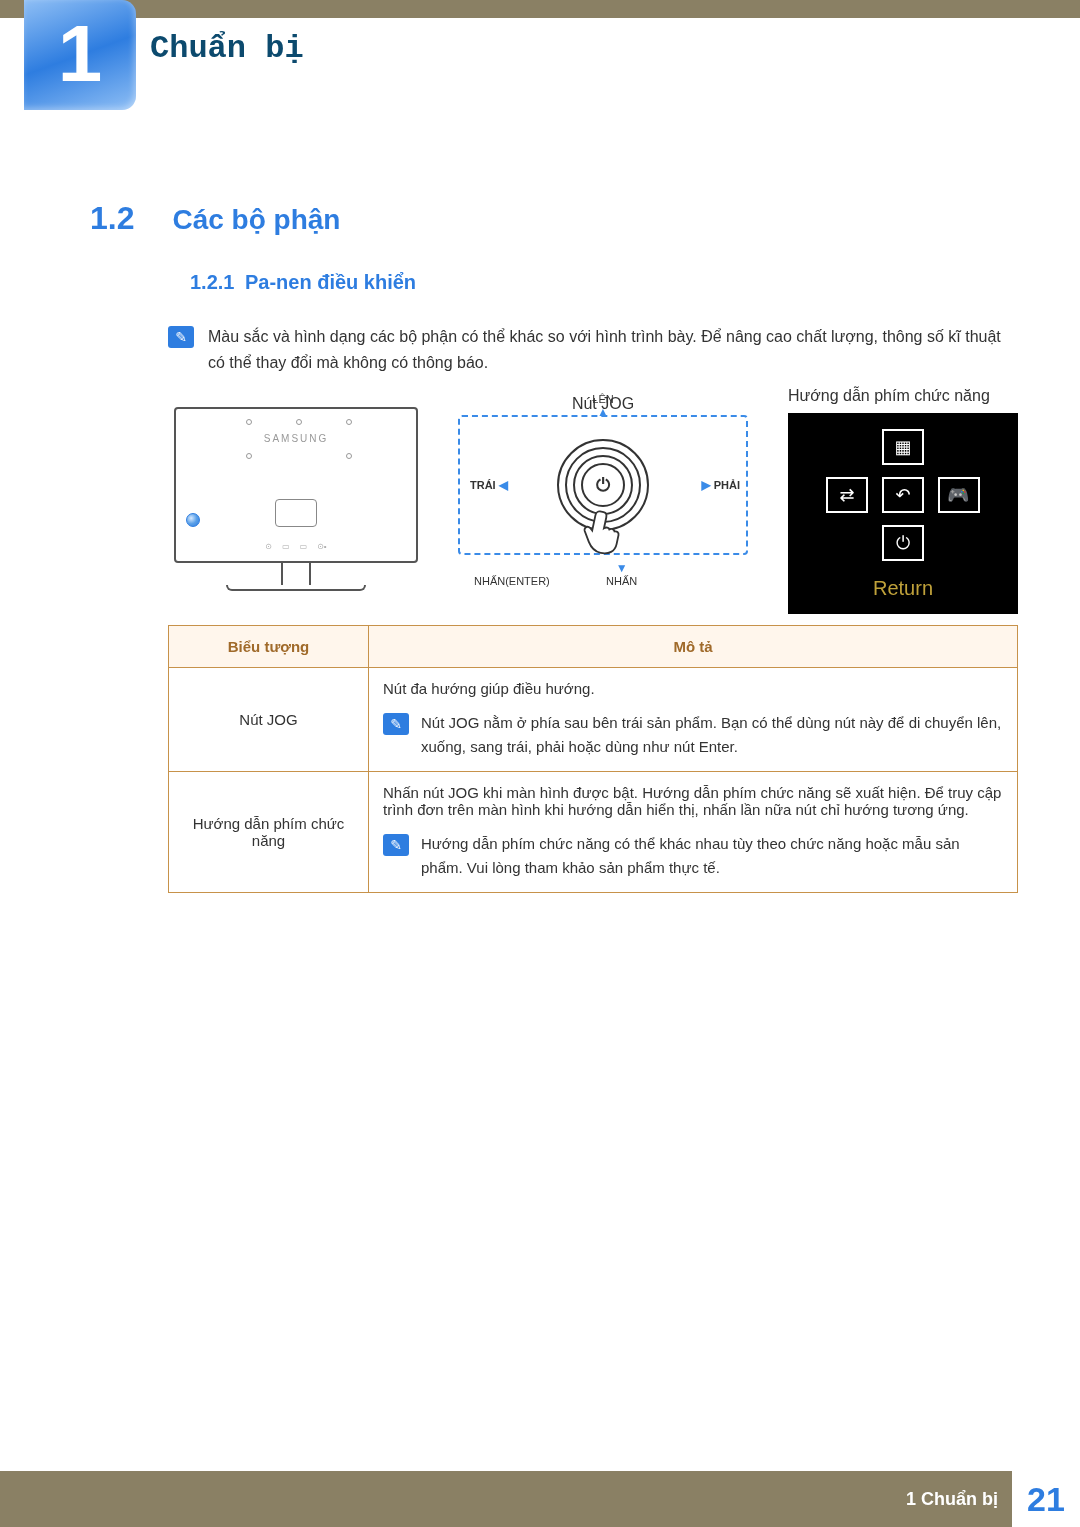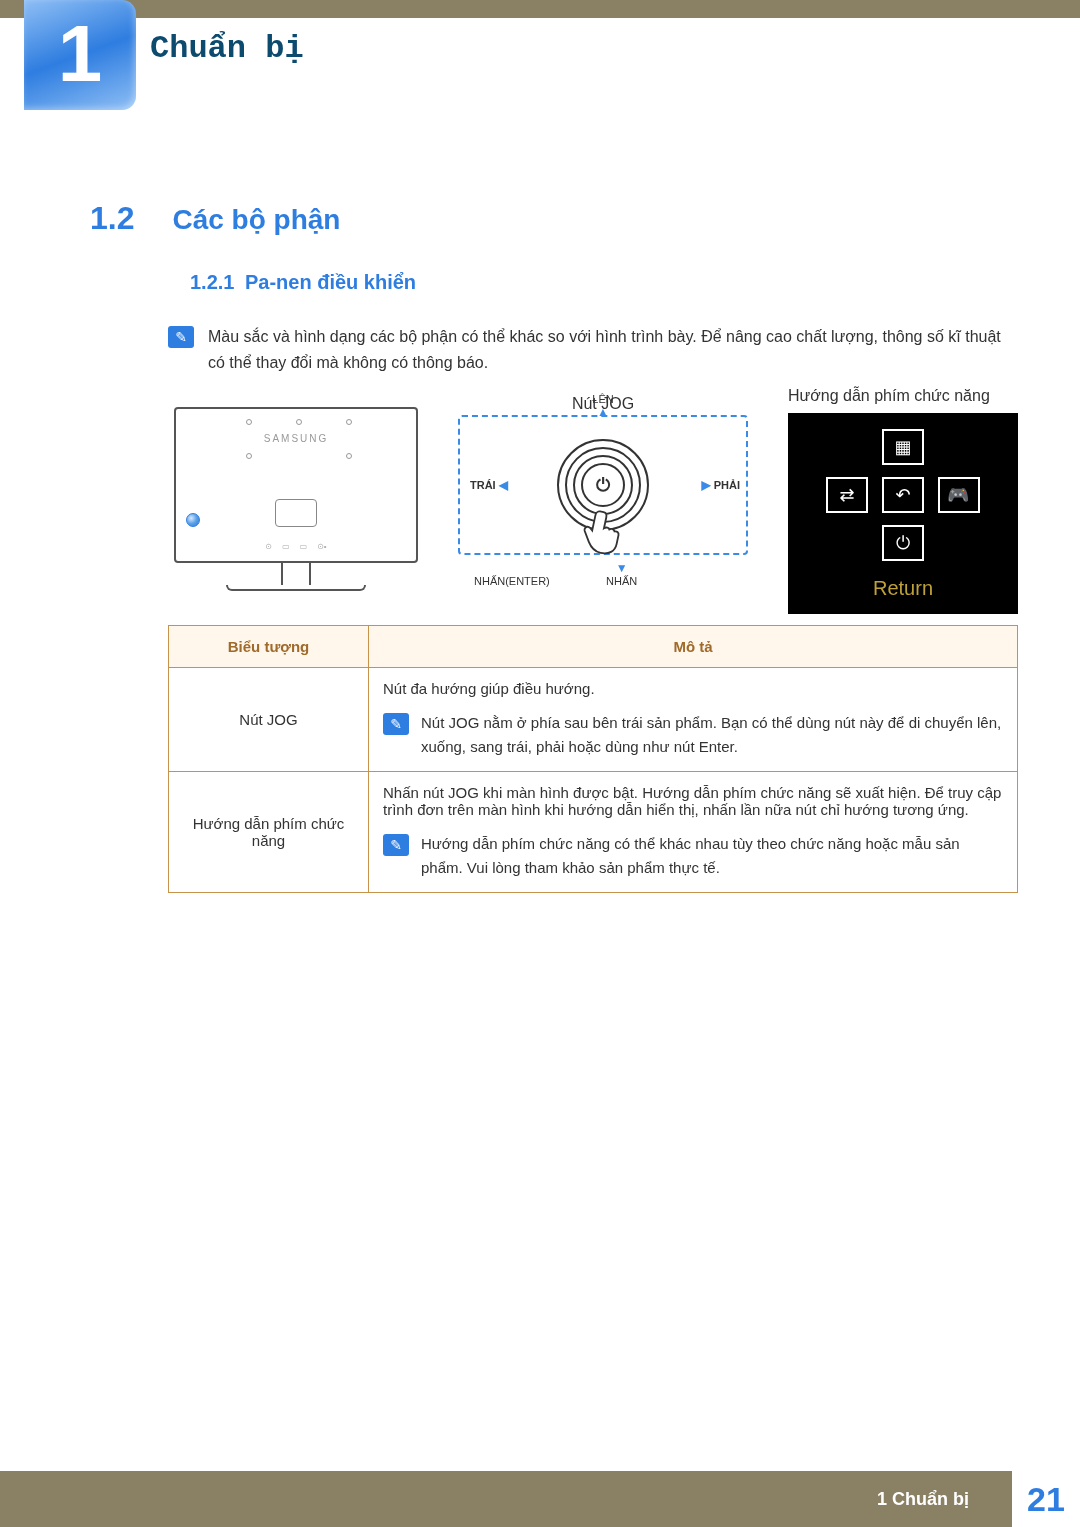--- a/index.html
+++ b/index.html
@@ -75,21 +75,21 @@
   table.spec th, table.spec td { border:1px solid #c7924a; padding:12px 14px; font-size:15px; vertical-align:middle; }
   table.spec th { background:#fff6ec; color:#a06a2a; font-weight:bold; text-align:center; }
   table.spec td.icon-col { width:200px; text-align:center; }
   .cell-note { display:flex; margin-top:14px; }
   .cell-note .note-icon{ margin-top:2px;}
   .cell-note .nt { margin-left:12px; font-size:15px; line-height:1.6;}
 
   
   .footer { position:absolute; bottom:0; left:0; right:0; height:56px; background:#8a8064; display:flex; align-items:center; justify-content:flex-end; padding-right:0; }
   .footer-label { color:#fff; font-size:18px; font-weight:bold; margin-right:14px;}
-  .page-badge { width:68px; height:56px; background:#fff; color:#2e7de0; font-size:34px; font-weight:bold; display:flex; align-items:center; justify-content:center;margin-left:29px; }
+  .page-badge { width:68px; height:56px; background:#fff; color:#2e7de0; font-size:34px; font-weight:bold; display:flex; align-items:center; justify-content:center; }
 
   .page-root{ position:relative; width:1080px; height:1527px; overflow:hidden;}
 </style>
 </head>
 <body>
 
 <div class="page-root">
   <div class="top-stripe"></div>
 
   <div class="chapter-header">

